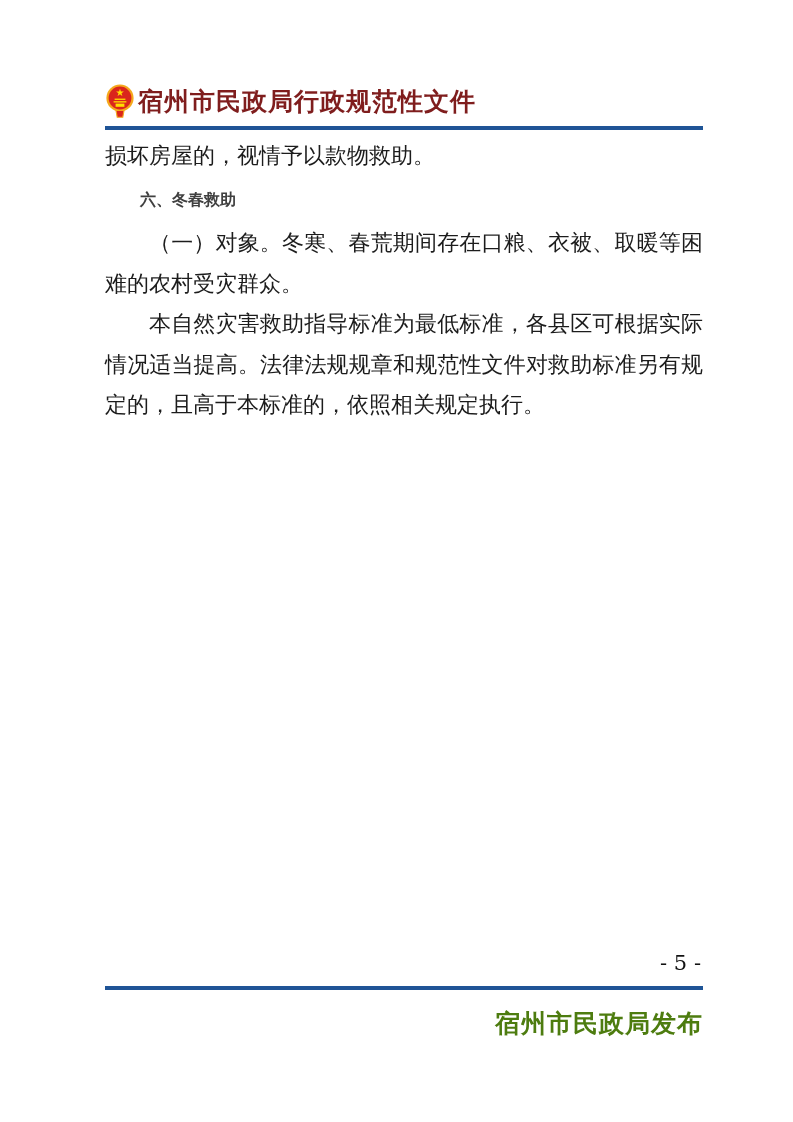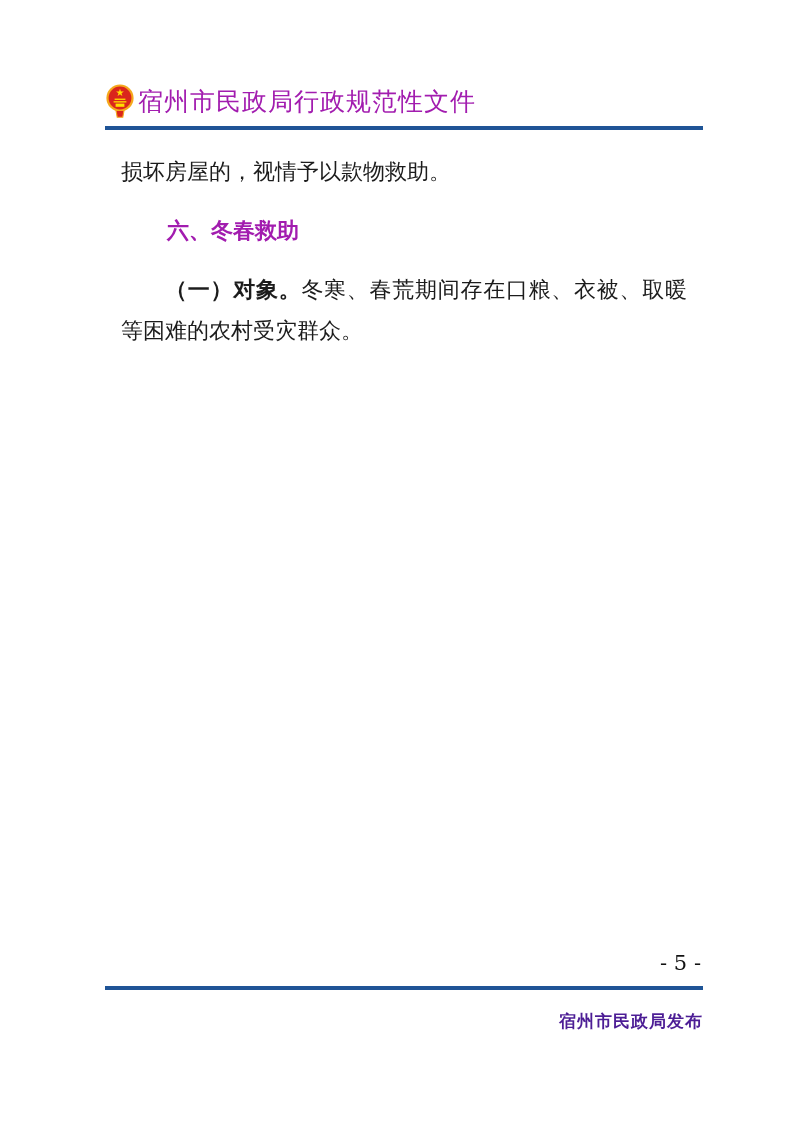--- a/index.html
+++ b/index.html
@@ -29,23 +29,23 @@
     height: 34px;
   }
   .emblem {
     width: 30px;
     height: 34px;
     flex: 0 0 auto;
     display: inline-block;
   }
   .header-title {
     font-family: "Liberation Sans", "DejaVu Sans", sans-serif;
-    font-weight: normal;
+    font-weight: bold;
     font-size: 25px;
-    color: #a21caf;
+    color: #7f1d1d;
     letter-spacing: 1px;
     margin-left: 3px;
     white-space: nowrap;
   }
   .header-rule {
     margin-top: 8px;
     height: 4px;
     background: #1F5496;
   }
 
@@ -53,34 +53,34 @@
   .doc-body {
     position: absolute;
     left: 105px;
     top: 136px;
     width: 598px;
     color: #1c1c1c;
     font-size: 22px;
     line-height: 40.5px;
   }
   .para {
-    margin: 16px;
+    margin: 0;
     text-align: justify;
     text-justify: inter-ideograph;
   }
   .para.indent { text-indent: 2em; }
-  .para .lead { font-weight: bold; }
+  .para .lead { font-weight: normal; }
   .section-heading {
-    margin: 18px;
+    margin: 3px;
     text-indent: 2em;
     font-family: "Liberation Sans", "DejaVu Sans", sans-serif;
     font-weight: bold;
-    font-size: 22px;
+    font-size: 16px;
     line-height: 40.5px;
-    color: #a21caf;
+    color: #404040;
   }
 
   
   .page-number {
     position: absolute;
     top: 948px;
     left: 105px;
     width: 596px;
     text-align: right;
     font-size: 21px;
@@ -94,25 +94,25 @@
     width: 598px;
     height: 4px;
     background: #1F5496;
   }
   .publisher {
     position: absolute;
     top: 1006px;
     left: 105px;
     width: 598px;
     text-align: right;
-    font-family: Liberation Mono, monospace;
+    font-family: Liberation Sans, sans-serif;
     font-weight: bold;
-    font-size: 17px;
+    font-size: 25px;
     line-height: 34px;
-    color: #4c1d95;
+    color: #4d7c0f;
     letter-spacing: 1px;
   }
 </style>
 </head>
 <body>
 
 <div class="page">
 
   <div class="header">
     <div class="header-row">
@@ -129,19 +129,20 @@
       </span>
       <span class="header-title">宿州市民政局行政规范性文件</span>
     </div>
     <div class="header-rule"></div>
   </div>
 
   <div class="doc-body">
     <p class="para"><span>损坏房屋的，视情予以款物救助。</span></p>
     <p class="section-heading">六、冬春救助</p>
     <p class="para indent"><span class="lead">（一）对象。</span><span>冬寒、春荒期间存在口粮、衣被、取暖等困难的农村受灾群众。</span></p>
+    <p class="para indent"><span>本自然灾害救助指导标准为最低标准，各县区可根据实际情况适当提高。法律法规规章和规范性文件对救助标准另有规定的，且高于本标准的，依照相关规定执行。</span></p>
   </div>
 
   <div class="page-number">- 5 -</div>
   <div class="footer-rule"></div>
   <div class="publisher">宿州市民政局发布</div>
 
 </div>
 
 </body></html>

